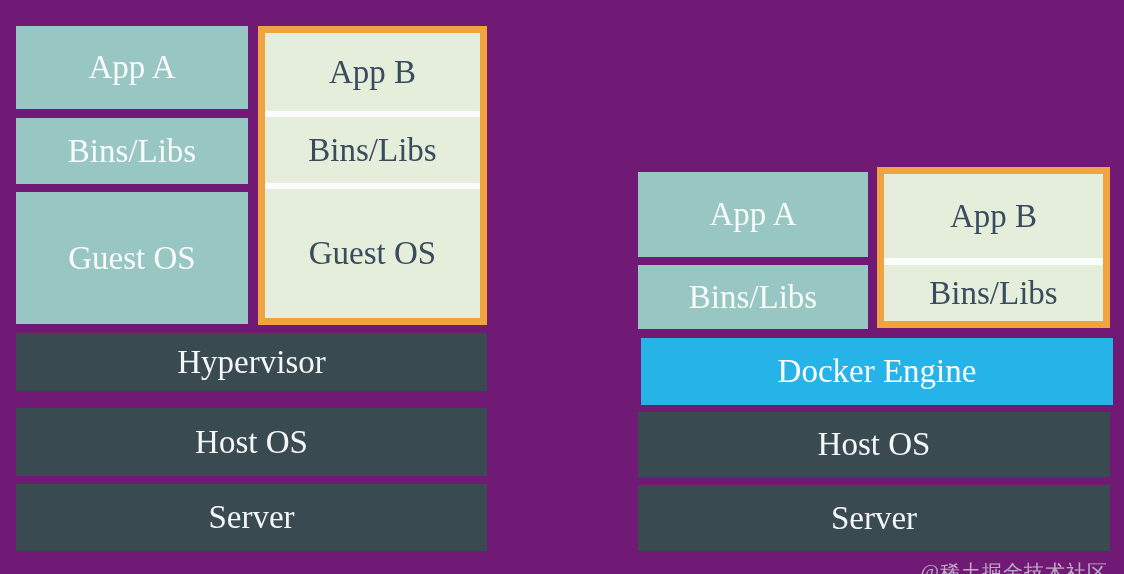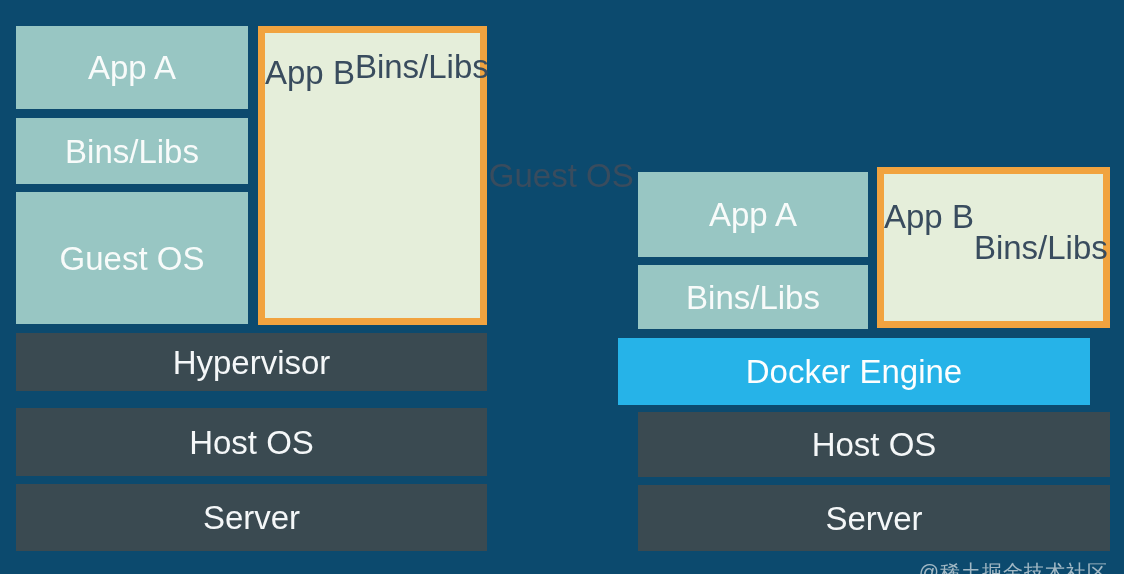--- a/index.html
+++ b/index.html
@@ -1,42 +1,42 @@
 <!DOCTYPE html>
 <html><head>
 <meta charset="utf-8">
 <style>
   * { margin: 0; padding: 0; box-sizing: border-box; }
   html, body { background: #ffffff; }
   .canvas {
     position: relative;
     width: 1124px;
     height: 574px;
-    background: #0c4a6e;
-    font-family: Liberation Sans, sans-serif;
+    background: #701a75;
+    font-family: Liberation Serif, serif;
     overflow: hidden;
   }
   .box {
     position: absolute;
     display: flex;
     align-items: center;
     justify-content: center;
     font-size: 33px;
     line-height: 1;
     white-space: nowrap;
   }
   .teal  { background: #98c6c3; color: #f8fbfa; }
   .infra { background: #3a4a51; color: #f4f7f8; }
   .blue  { background: #26b3e8; color: #fdfefe; }
   .container-box {
     position: absolute;
     background: #e5eeda;
     border: 7px solid #f1a33f;
     display: flex;
-    flex-direction: row;
+    flex-direction: column;
   }
   .cell {
     display: flex;
     align-items: center;
     justify-content: center;
     color: #394c5e;
     font-size: 33px;
     line-height: 1;
     white-space: nowrap;
   }
@@ -64,21 +64,21 @@
   .vm-hyper    { left: 16px;  top: 333px; width: 471px; height: 58px; }
   .vm-hostos   { left: 16px;  top: 408px; width: 471px; height: 68px; }
   .vm-server   { left: 16px;  top: 484px; width: 471px; height: 67px; }
 
   
   .dk-app-a    { left: 638px; top: 172px; width: 230px; height: 85px; }
   .dk-bins     { left: 638px; top: 265px; width: 230px; height: 64px; }
   .dk-cont     { left: 877px; top: 167px; width: 233px; height: 161px; }
   .dk-cont .c1 { height: 84px; }
   .dk-cont .s1 { height: 7px; }
-  .dk-engine   { left: 618px; top: 338px; width: 472px; height: 67px; }
+  .dk-engine   { left: 641px; top: 338px; width: 472px; height: 67px; }
   .dk-hostos   { left: 638px; top: 412px; width: 472px; height: 65px; }
   .dk-server   { left: 638px; top: 485px; width: 472px; height: 66px; }
 </style>
 </head>
 <body>
 
 <div class="canvas">
 
   <div>
     <div class="box teal vm-app-a">App A</div>

